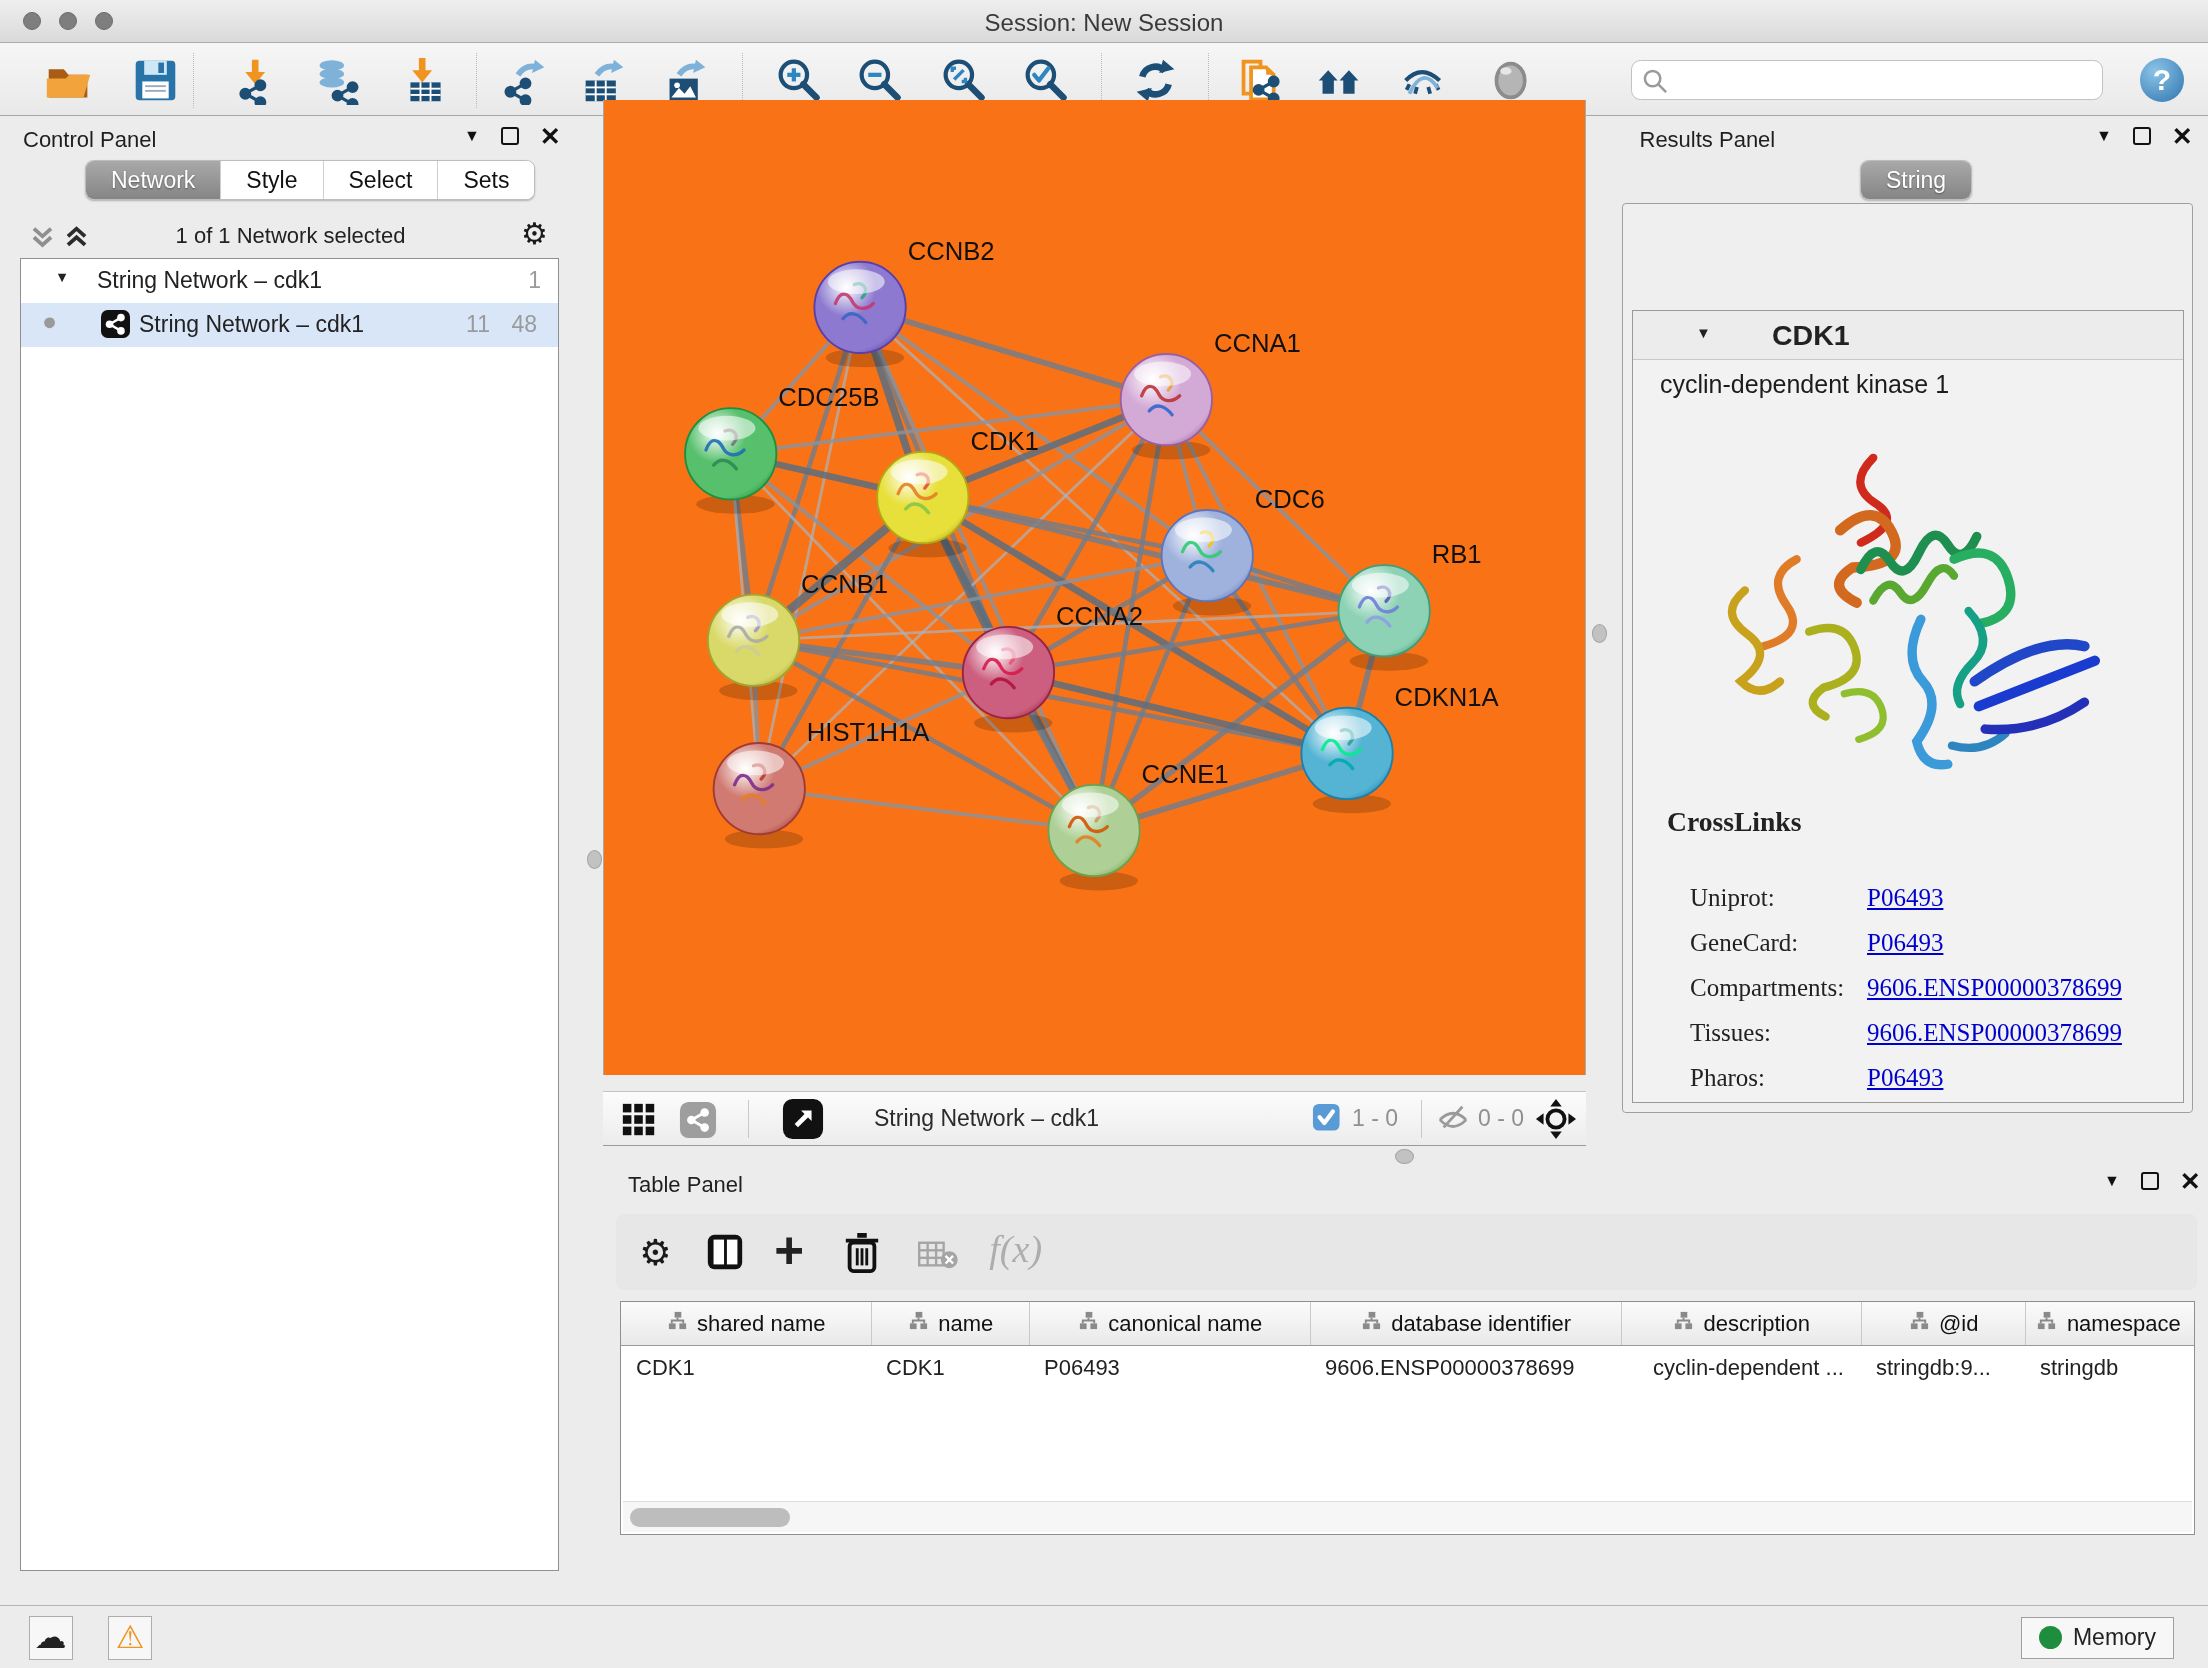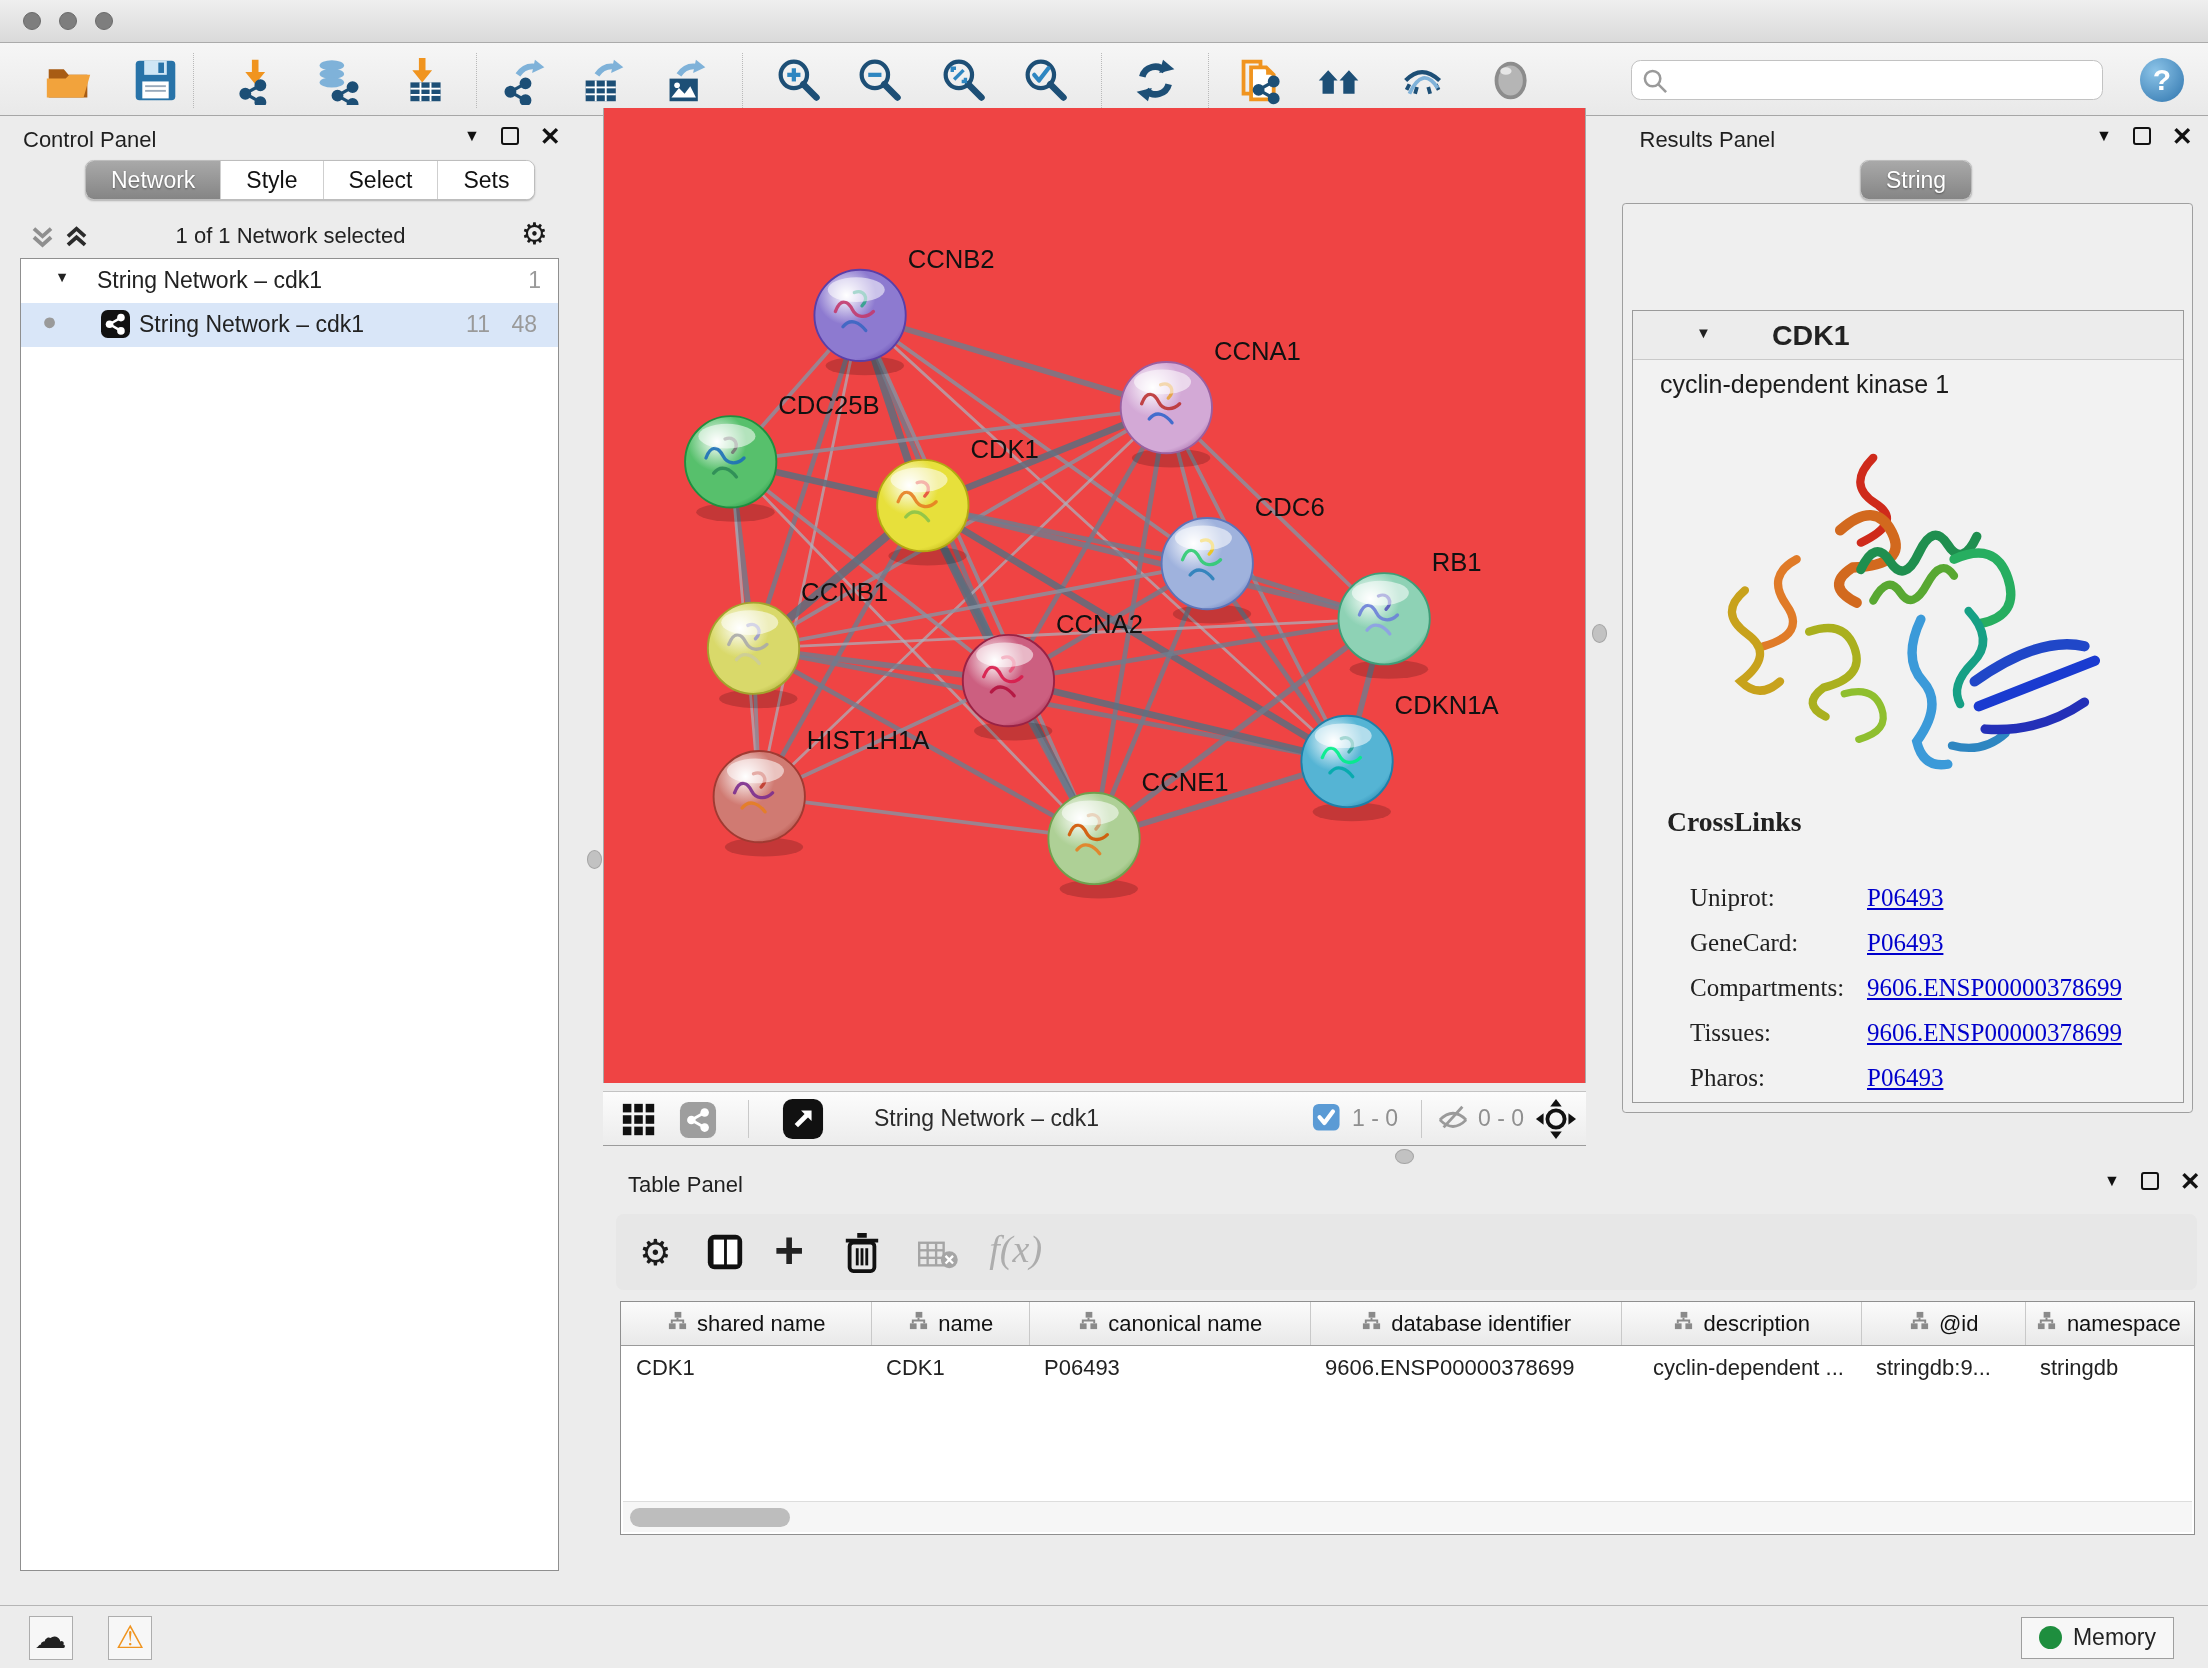--- a/index.html
+++ b/index.html
@@ -41,21 +41,21 @@
   .seg .tab.sel{background:linear-gradient(#a9a9a9,#858585);color:#fff;
     text-shadow:0 1px 1.9px rgba(0,0,0,.4);}
   
   .list-box{border:1.9px solid #8f8f8f;background:#fff;box-sizing:border-box;}
   .tree-row{position:relative;height:44px;font-size:23px;}
   .tree-row .cnt{color:#9a9a9a;}
   .row-sel{background:#d9e6f8;}
   .share-badge{display:inline-block;width:28.5px;height:28.5px;border-radius:6.7px;background:#111;
     vertical-align:-6.7px;}
   
-  .canvas{left:603px;top:108px;width:983px;height:975px;background:#ef4444;
+  .canvas{left:603px;top:100px;width:983px;height:975px;background:#f97316;
     border-left:1px solid #a9a9a9;border-right:1px solid #a9a9a9;box-sizing:border-box;}
   .view-toolbar{left:603px;top:1091px;width:983px;height:55px;
     background:linear-gradient(#fcfcfc,#ececec);border-top:1px solid #c3c3c3;
     border-bottom:1.9px solid #9b9b9b;box-sizing:border-box;}
   .vt-label{position:absolute;top:13.3px;font-size:23px;color:#2b2b2b;}
   .vt-count{position:absolute;top:13.3px;font-size:23px;color:#8f8f8f;}
   .vt-sep{position:absolute;top:7.6px;height:38px;border-left:1px solid #c9c9c9;}
   
   .rp-box{border:1.9px solid #9f9f9f;border-radius:3.8px;background:#efefef;box-sizing:border-box;}
   .rp-inner{border:1.9px solid #c9c9c9;background:#efefef;box-sizing:border-box;}
@@ -98,20 +98,21 @@
 </style>
 </head>
 <body>
 
 <div id="app">
 
   <div class="abs titlebar">
     <div class="traffic" style="left:23px"></div>
     <div class="traffic" style="left:59px"></div>
     <div class="traffic" style="left:95px"></div>
+    <div class="win-title">Session: New Session</div>
   </div>
 
   <div class="abs toolbar">
     <div id="tb-icons">
         <div class="tb-icon" style="left: 44px;"><svg width="49" height="49" viewBox="0 0 52 52">
             <path d="M5 14 h16 l5 6 h20 v24 h-41 z" fill="#a85c14"></path>
    <path d="M3 24 h20 l4 -4 h22 l-7 24 h-39 z" fill="#f2a33c"></path>
           </svg></div>
         <div class="tb-icon" style="left: 131px;"><svg width="49" height="49" viewBox="0 0 52 52">
             <rect x="5" y="5" width="42" height="42" rx="4" fill="#2873a8"></rect>

